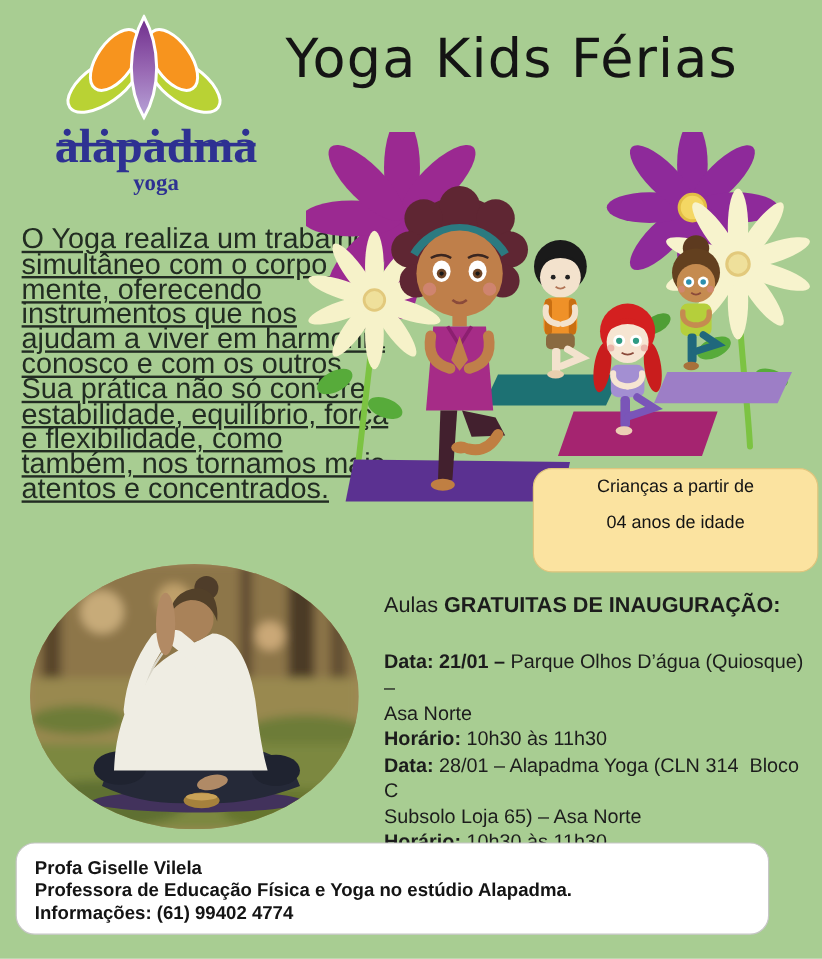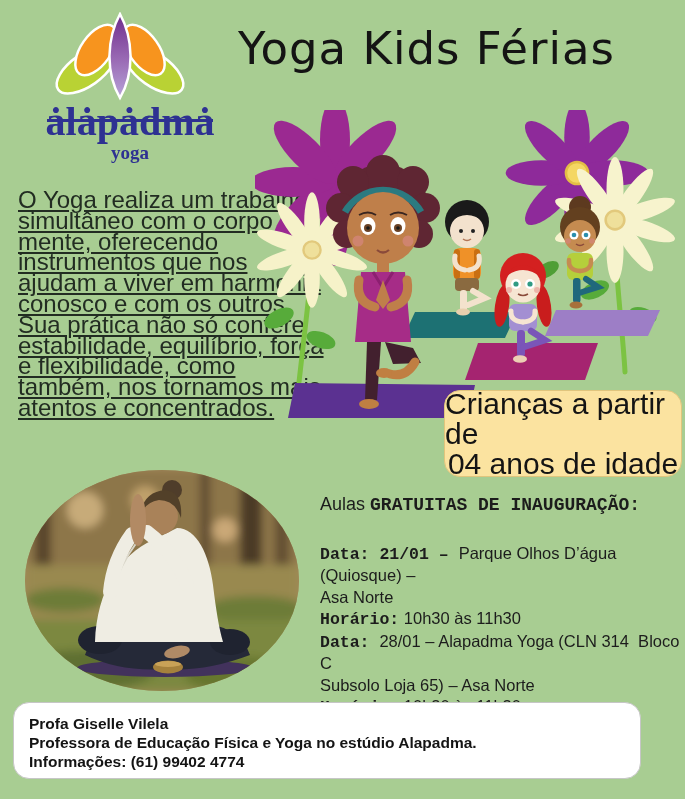--- a/index.html
+++ b/index.html
@@ -16,32 +16,32 @@
   .title{position:absolute;left:238px;top:22px;width:430px;margin:0;
          font-family:"DejaVu Sans",sans-serif;font-weight:400;font-size:45px;letter-spacing:1px;color:#141414;}
   
   .intro{position:absolute;left:18px;top:190px;margin:0;font-size:24px;line-height:20.8px;
          color:#222c22;white-space:pre;text-decoration:underline;}
   
   .kids{position:absolute;left:255px;top:110px;}
   
   .agebox{position:absolute;left:444px;top:390px;width:238px;height:87px;background:#fbe3a0;
           border:1px solid #e0c57d;border-radius:16px;box-sizing:border-box;
-          display:flex;flex-direction:column;align-items:center;justify-content:center;
-          font-size:30px;line-height:30px;color:#141414;}
+          display:flex;flex-direction:column;align-items:center;justify-content:flex-start;
+          font-size:15px;line-height:30px;color:#141414;}
   
   .photo{position:absolute;left:25px;top:470px;width:274px;height:221px;border-radius:50%;
          overflow:hidden;}
   
   .classes{position:absolute;left:320px;top:494px;width:362px;font-size:16.5px;line-height:21.5px;color:#1c1c1c;}
   .classes .heading{font-size:18px;margin-bottom:26px;}
   .class-item{margin-top:0;}
   .class-item + .class-item{}
   .class-item .loc{white-space:pre-wrap;}
-  .b{font-weight:700;font-family:Liberation Mono, monospace;}
+  .b{font-weight:700;}
   
   .footer{position:absolute;left:13px;top:702px;width:628px;height:77px;background:#ffffff;
           border:1.5px solid #c6c6c6;border-radius:16px;box-sizing:border-box;
           padding:11px 14px 0 15px;font-weight:700;font-size:15.5px;line-height:19px;color:#141414;}
 </style>
 </head>
 <body>
 
 <div class="poster">
 

